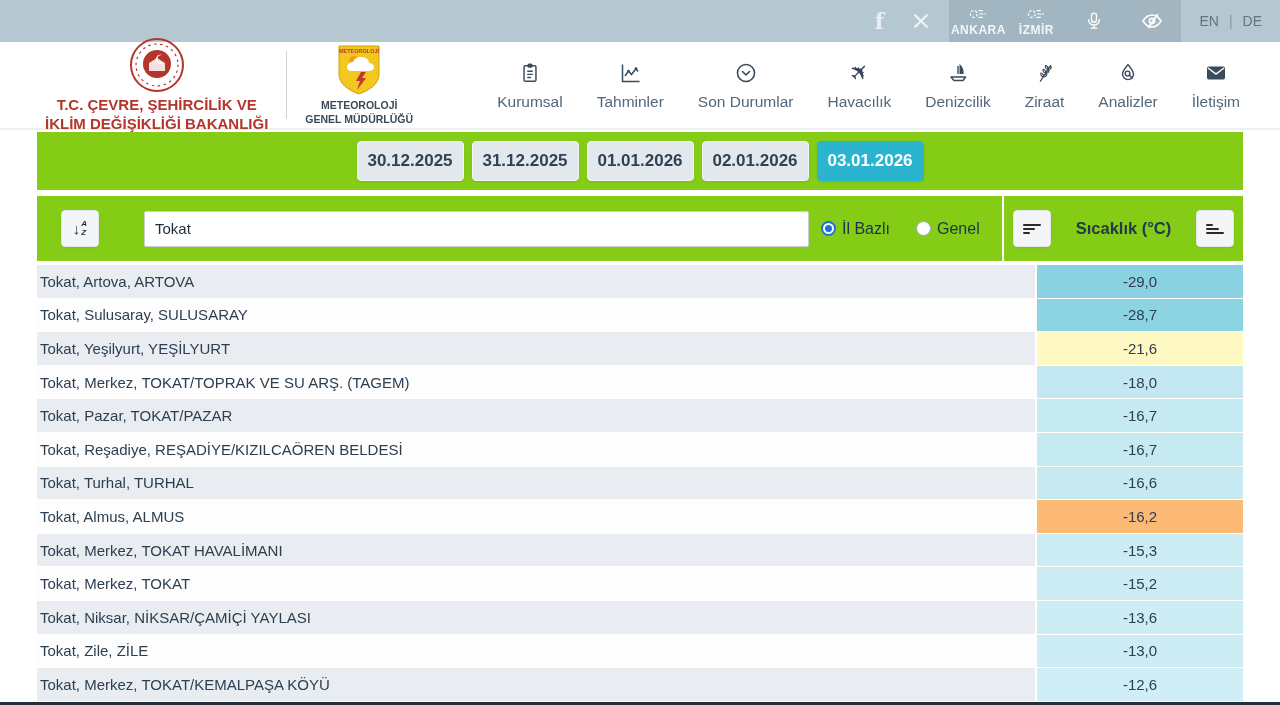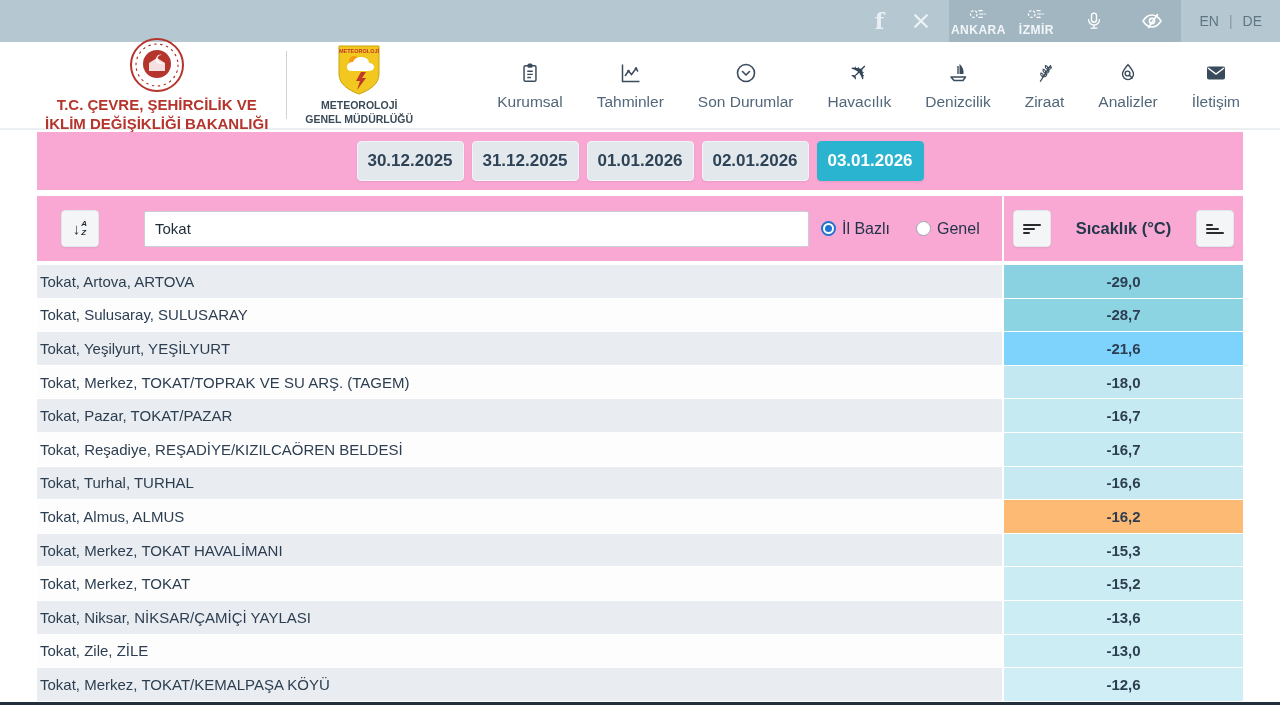--- a/index.html
+++ b/index.html
@@ -29,21 +29,21 @@
   .logo-sep { width:1px; height:68px; background:#ccd4da; }
 
   .nav { display:flex; align-items:flex-end; gap:34px; padding-right:40px; }
   .nav-item { display:flex; flex-direction:column; align-items:center; gap:7px; cursor:pointer; }
   .nav-icon { height:26px; display:flex; align-items:center; justify-content:center; color:#3a4b5c; }
   .nav-label { font-size:15.5px; color:#53677a; white-space:nowrap; }
   .plane-glyph { font-size:23px; color:#34455a; transform:rotate(-45deg); line-height:1; }
 
   
   .content { margin:0 37px; }
-  .band { background:#f9a8d4; }
+  .band { background:#84cc16; }
 
   .date-band { height:58px; margin-top:2px; display:flex; align-items:center; justify-content:center; gap:8px; }
   .date-tab { width:107px; height:40px; background:#e3e8ed; border:1px solid #f2f5f7; border-radius:4px;
     display:flex; align-items:center; justify-content:center; font-size:17px; font-weight:bold; color:#2f4356;
     cursor:pointer; box-shadow:0 1px 2px rgba(0,0,0,.08); }
   .date-tab.active { background:#2ab4d0; border-color:#2ab4d0; color:#fff; }
 
   .filter-row { margin-top:6px; margin-bottom:4px; display:flex; gap:2px; }
   .filter-left { flex:1; height:65px; display:flex; align-items:center; }
   .filter-right { width:239px; height:65px; display:flex; align-items:center; justify-content:space-between; padding:0 9px; }
@@ -66,21 +66,21 @@
   .rdot.checked { border:2px solid #1d72d2; }
   .rdot.checked::after { content:""; position:absolute; inset:2px; border-radius:50%; background:#1d72d2; }
 
   .col-title { font-size:16.5px; font-weight:bold; color:#24384c; }
 
   
   .trow { display:flex; gap:2px; height:32.6px; margin-bottom:1px; }
   .tcell-loc { flex:1; display:flex; align-items:center; padding-left:3px; font-size:15px; color:#2c3e50; }
   .trow:nth-child(odd) .tcell-loc { background:#e9edf1; }
   .trow:nth-child(even) .tcell-loc { background:#fdfdfe; }
-  .tcell-val { width:239px; display:flex; align-items:center; justify-content:center; font-size:15px; color:#2c3e50;font-weight:bold; }
+  .tcell-val { width:206px; display:flex; align-items:center; justify-content:center; font-size:15px; color:#2c3e50; }
 
   .footer-bar { position:absolute; left:0; bottom:0; width:100%; height:3px; background:#222f3c; }
 </style>
 </head>
 <body>
 
 <div class="topbar">
   <div class="tb-social">
     <span class="tb-ico tb-fb">f</span>
     <span class="tb-ico">
@@ -293,21 +293,21 @@
     <div class="trow">
       <div class="tcell-loc">Tokat, Artova, ARTOVA</div>
       <div class="tcell-val" style="background-color: rgb(138, 210, 226);">-29,0</div>
     </div>
     <div class="trow">
       <div class="tcell-loc">Tokat, Sulusaray, SULUSARAY</div>
       <div class="tcell-val" style="background-color: rgb(141, 212, 227);">-28,7</div>
     </div>
     <div class="trow">
       <div class="tcell-loc">Tokat, Yeşilyurt, YEŞİLYURT</div>
-      <div class="tcell-val" style="background-color: #7dd3fc;">-21,6</div>
+      <div class="tcell-val" style="background-color: #fef9c3;">-21,6</div>
     </div>
     <div class="trow">
       <div class="tcell-loc">Tokat, Merkez, TOKAT/TOPRAK VE SU ARŞ. (TAGEM)</div>
       <div class="tcell-val" style="background-color: rgb(195, 232, 241);">-18,0</div>
     </div>
     <div class="trow">
       <div class="tcell-loc">Tokat, Pazar, TOKAT/PAZAR</div>
       <div class="tcell-val" style="background-color: rgb(198, 234, 242);">-16,7</div>
     </div>
     <div class="trow">

